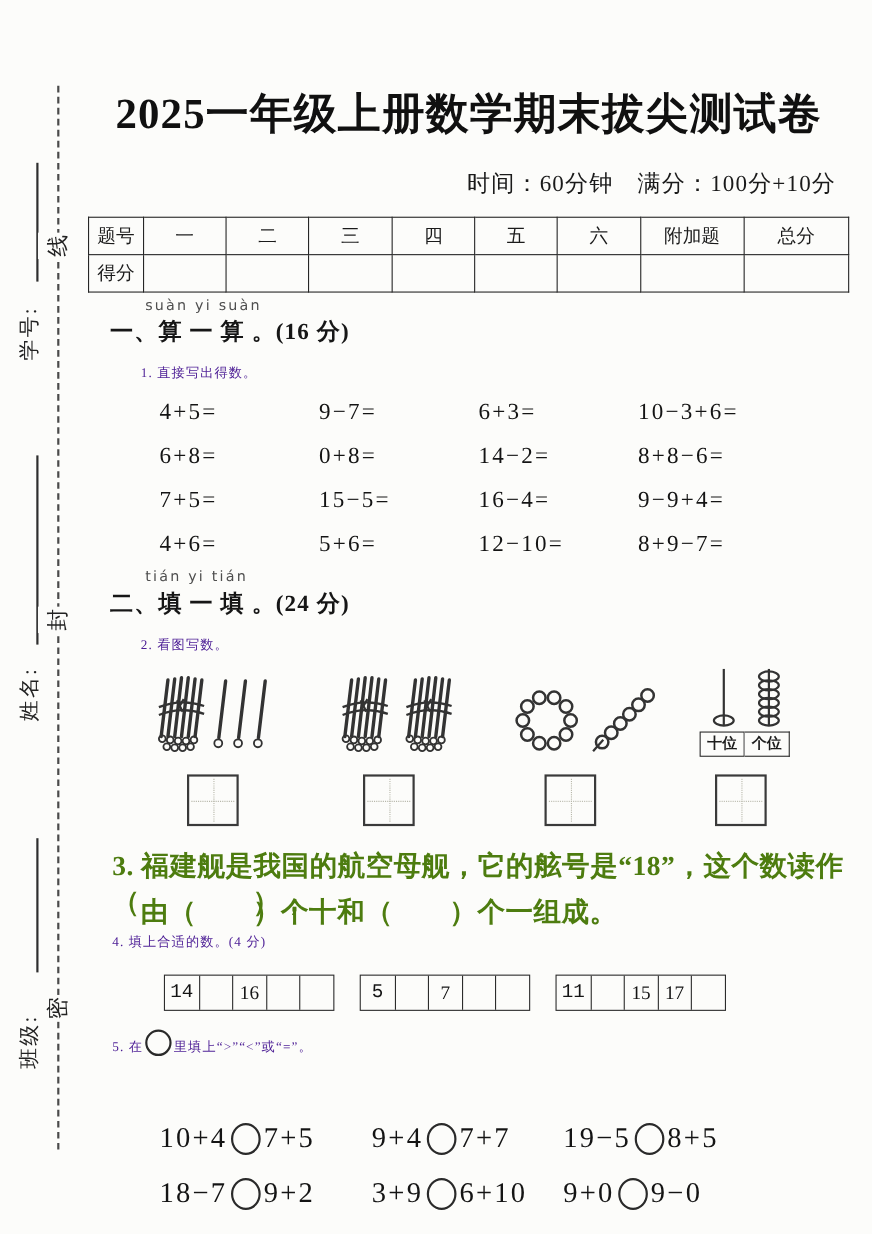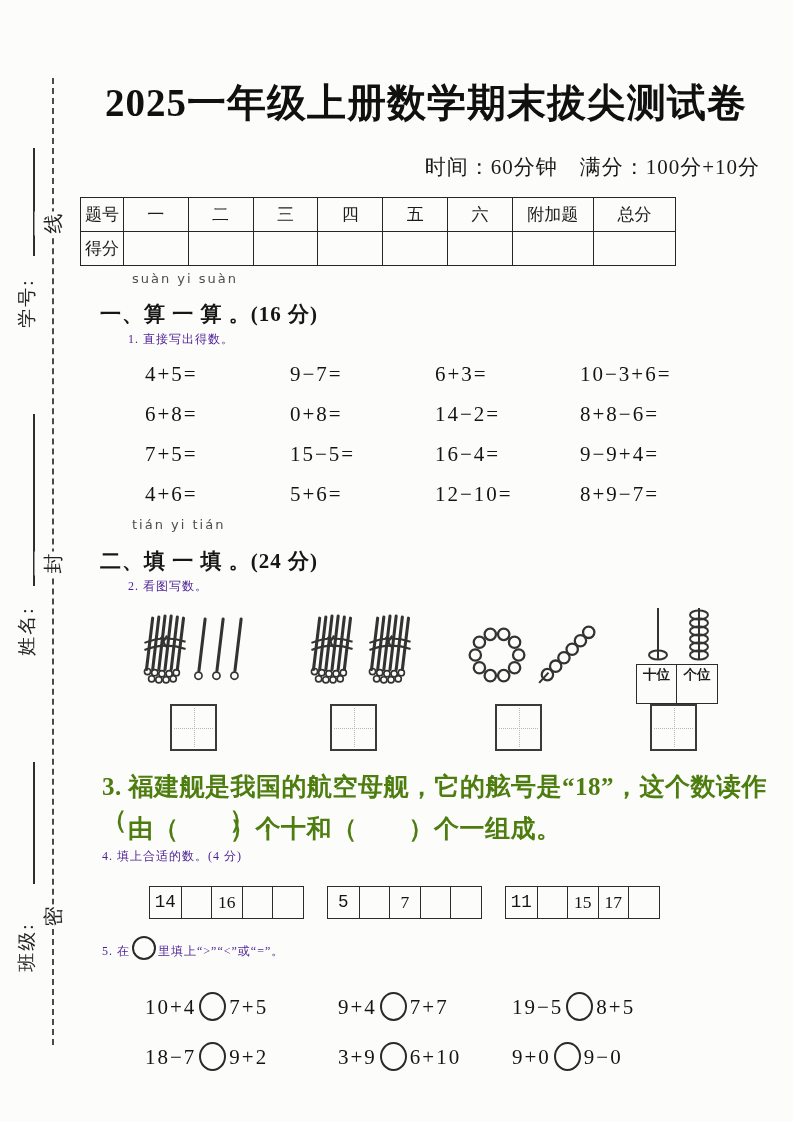--- a/index.html
+++ b/index.html
@@ -40,40 +40,39 @@
     position:absolute; top:76px; left:0; width:100%;
     text-align:center; font-size:39px; font-weight:bold; color:#101010;
     letter-spacing:1px;
   }
   .exam-info {
     position:absolute; top:153px; right:12px;
     font-size:21px; color:#1a1a1a; letter-spacing:1px;
   }
 
   table.score {
-    position:absolute; top:197px; left:0; width:596px;
+    position:absolute; top:197px; left:0; width:692px;
     border-collapse:collapse; table-layout:fixed;
   }
   table.score td {
     border:1.6px solid #262626; height:34px;
     text-align:center; font-size:17px; color:#1b1b1b;
   }
   table.score col.c-label { width:7.2%; }
   table.score col.c-num   { width:10.9%; }
   table.score col.c-extra { width:13.6%; }
   table.score col.c-total { width:13.8%; }
 
   .pinyin {
     position:absolute; font-family:"DejaVu Sans", sans-serif;
     font-size:13px; color:#4e4e4e; letter-spacing:2px;
   }
   .sec-heading {
     position:absolute; font-size:21px; font-weight:bold; color:#161616;
     letter-spacing:1px;
-    margin-top:13px;
   }
   .q-label { position:absolute; font-size:12px; color:#4c1d95; font-weight:normal; letter-spacing:1px; }
 
   .expr-grid {
     position:absolute; top:362px; left:65px;
     display:grid; grid-template-columns:145px 145px 145px 190px;
     grid-auto-rows:40px;
   }
   .expr { font-size:21px; letter-spacing:2px; color:#141414; }
 
@@ -82,36 +81,36 @@
   .pic-row-svg { display:flex; align-items:flex-end; }
   .answer-box {
     position:absolute; top:704px; width:47px; height:47px;
     border:2px solid #3a3a3a; background:#fcfcfa;
   }
   .answer-box .h-guide { position:absolute; left:2px; right:2px; top:50%; border-top:1.5px dotted #b7b7aa; }
   .answer-box .v-guide { position:absolute; top:2px; bottom:2px; left:50%; border-left:1.5px dotted #b7b7aa; }
 
   .abacus-labels { display:flex; margin-top:-2px; }
   .abacus-cell {
-    width:41px; height:40px; border:1.7px solid #2c2c2c;
+    width:41px; height:23px; border:1.7px solid #2c2c2c;
     font-size:13.5px; text-align:center; line-height:20px; color:#1c1c1c;
     background:#fcfcfa; font-weight:bold;
   }
   .abacus-cell + .abacus-cell { border-left:none; }
 
   .q3-line { position:absolute; font-size:25px; color:#4d7c0f; letter-spacing:0.5px; }
 
   .strip { position:absolute; top:886px; display:flex; border:1.7px solid #2c2c2c; background:#fcfcfa; }
   .strip-cell {
     width:30.5px; height:31px; border-left:1.6px solid #2c2c2c;
     text-align:center; line-height:30px; font-size:17.5px; color:#141414;
   }
   .strip-cell:first-child { border-left:none;font-family:Liberation Mono, monospace; }
 
-  .cmp-item { position:absolute; font-size:21px; letter-spacing:2px; color:#141414; white-space:nowrap; }
+  .cmp-item { position:absolute; font-size:26px; letter-spacing:2px; color:#141414; white-space:nowrap;margin-top:28px; }
   .cmp-circle {
     display:inline-block; width:27px; height:29px; border:2px solid #2a2a2a;
     border-radius:50%; vertical-align:-7px; margin:0 3px; background:#fcfcfa;
   }
   .q5-inline-circle {
     display:inline-block; width:24px; height:24px; border:2px solid #2a2a2a;
     border-radius:50%; vertical-align:-5px; margin:0 2px;
   }
   svg .ln { stroke:#333; fill:none; }
 </style>

